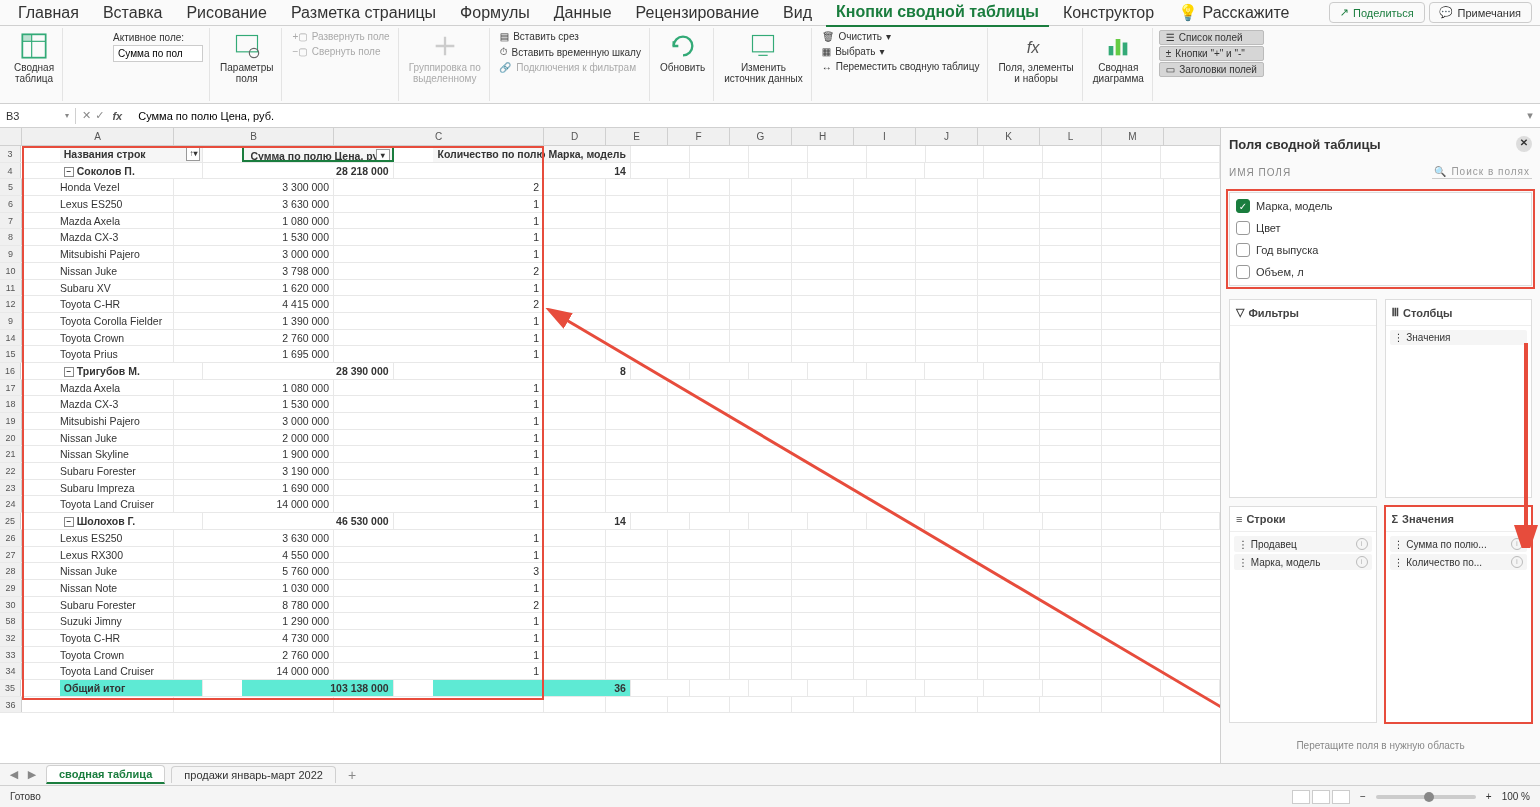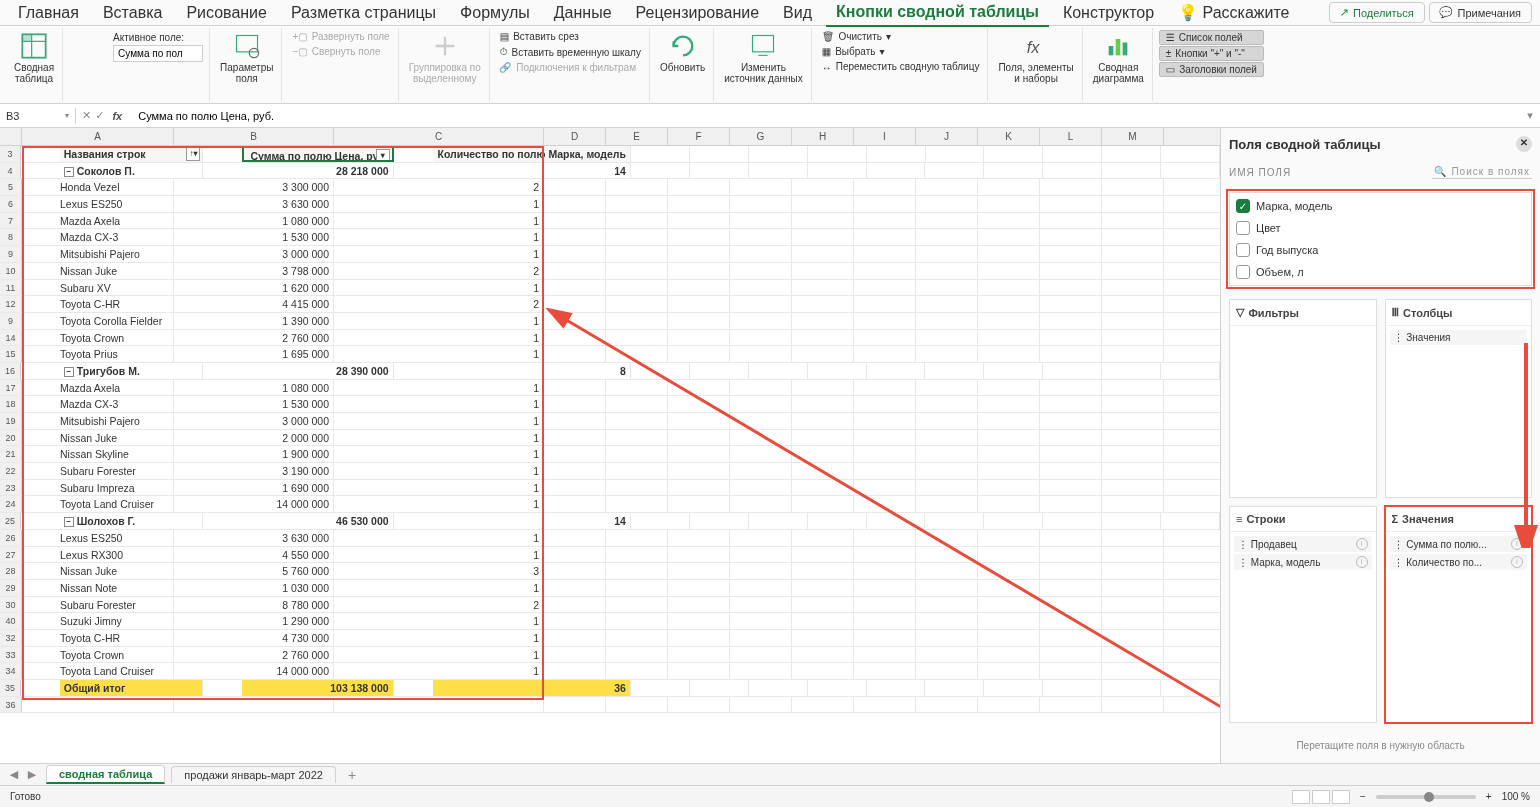--- a/index.html
+++ b/index.html
@@ -50,21 +50,21 @@
 .grid-rows { }
 .grid-row { display: flex; height: 16.7px; border-bottom: 1px solid #e8e8e8; }
 .row-h { width: 22px; background: #f0f0f0; border-right: 1px solid #d0d0d0; text-align: center; font-size: 9px; color: #555; line-height: 16.7px; }
 .cell { border-right: 1px solid #e8e8e8; padding: 0 4px; font-size: 10.5px; line-height: 16.7px; white-space: nowrap; overflow: hidden; }
 .cell.right { text-align: right; }
 .cell.bold { font-weight: 700; margin-left: 39px; }
 .header-cell { background: #f6f6f6; font-weight: 600; position: relative; }
 .filter-btn { position: absolute; right: 2px; top: 1px; width: 14px; height: 14px; border: 1px solid #999; background: #fff; font-size: 8px; display: flex; align-items: center; justify-content: center; }
 .collapse-btn { display: inline-block; width: 10px; height: 10px; border: 1px solid #888; font-size: 8px; text-align: center; line-height: 8px; margin-right: 3px; vertical-align: middle; }
 .indent { padding-left: 34px; }
-.grand { background: #fde047; font-weight: 700; }
+.grand { background: #5eead4; font-weight: 700; }
 .cell-selected { border: 2px solid #1a7d3e !important; }
 
 
 .red-box { position: absolute; border: 2px solid #e74c3c; pointer-events: none; }
 
 
 .pivot-panel { width: 320px; border-left: 1px solid #d0d0d0; background: #fafafa; display: flex; flex-direction: column; padding: 8px; gap: 13px; position: relative; }
 .pp-title { font-size: 13px; font-weight: 600; display: flex; justify-content: space-between; align-items: center; }
 .pp-close { width: 16px; height: 16px; border-radius: 50%; background: #ddd; text-align: center; line-height: 14px; font-size: 10px; cursor: pointer; }
 .pp-fieldname-row { display: flex; align-items: center; justify-content: space-between; font-size: 10px; color: #888; letter-spacing: 1px; }
@@ -718,21 +718,21 @@
           <div class="cell colR"></div>
           <div class="cell colR"></div>
           <div class="cell colR"></div>
           <div class="cell colR"></div>
           <div class="cell colR"></div>
           <div class="cell colR"></div>
           <div class="cell colR"></div>
           <div class="cell colR"></div>
         </div>
         <div class="grid-row">
-          <div class="row-h">40</div>
+          <div class="row-h">58</div>
     <div class="cell colA   "><span class="indent">Suzuki Jimny</span></div>
     <div class="cell colB right    ">1 290 000</div>
     <div class="cell colC right   ">1</div>
     <div class="cell colR"></div>
           <div class="cell colR"></div>
           <div class="cell colR"></div>
           <div class="cell colR"></div>
           <div class="cell colR"></div>
           <div class="cell colR"></div>
           <div class="cell colR"></div>

